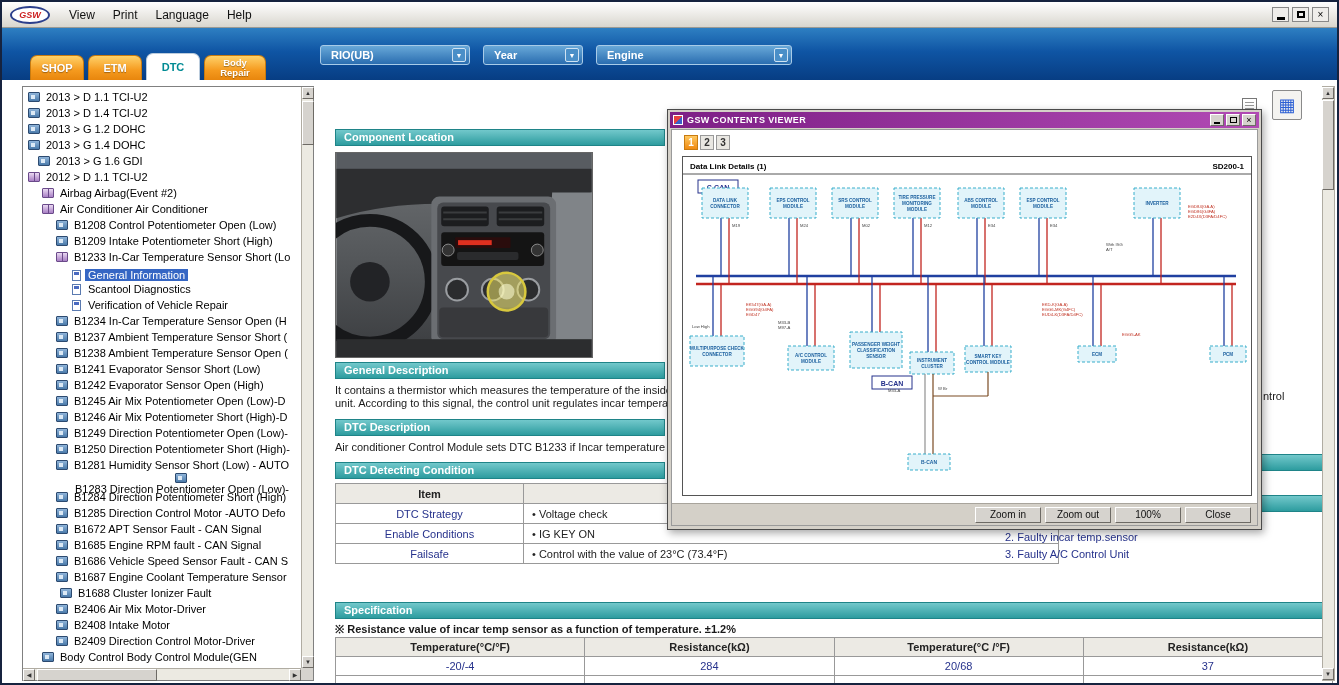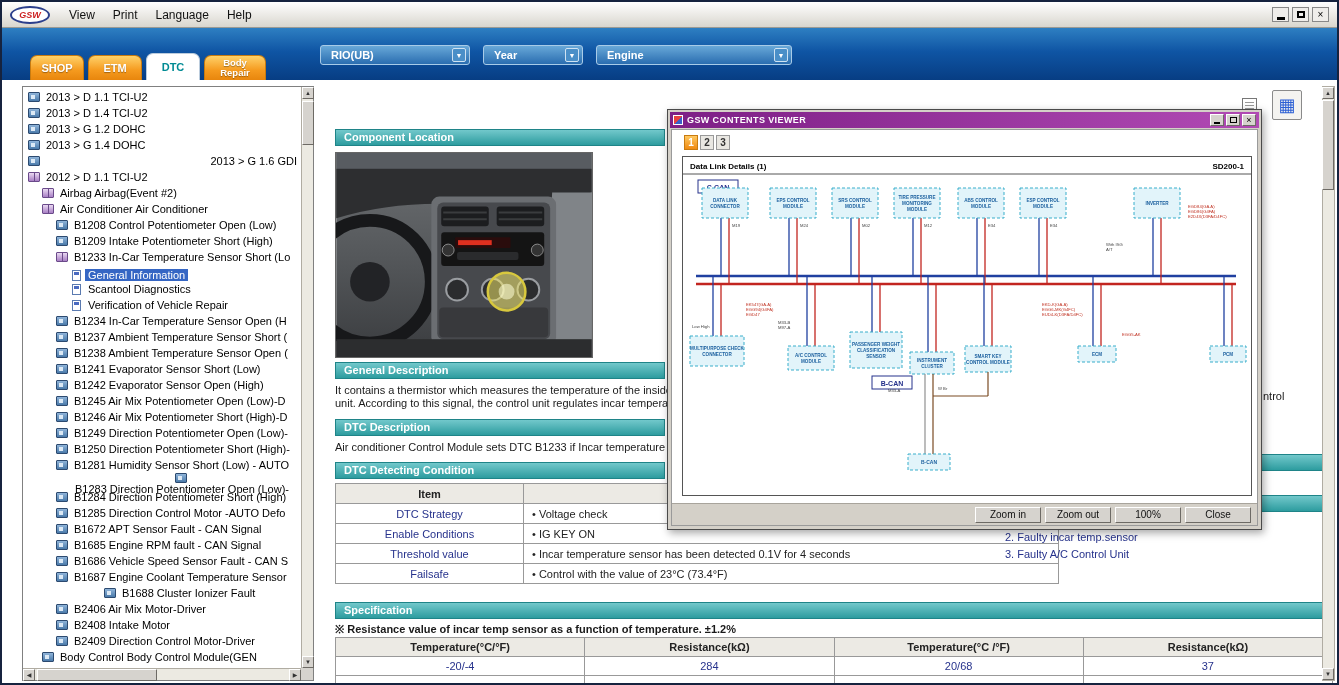--- a/index.html
+++ b/index.html
@@ -154,21 +154,21 @@
             <span class="tlabel">2013 &gt; D 1.4 TCI-U2</span>
           </div>
           <div class="tree-row" style="padding-left: 4px;">
             <span class="ticon book"></span>
             <span class="tlabel">2013 &gt; G 1.2 DOHC</span>
           </div>
           <div class="tree-row" style="padding-left: 4px;">
             <span class="ticon book"></span>
             <span class="tlabel">2013 &gt; G 1.4 DOHC</span>
           </div>
-          <div class="tree-row" style="padding-left: 4px; justify-content: space-between;">
+          <div class="tree-row" style="padding-left: 14px;">
             <span class="ticon book"></span>
             <span class="tlabel">2013 &gt; G 1.6 GDI</span>
           </div>
           <div class="tree-row" style="padding-left: 4px;">
             <span class="ticon book-open"></span>
             <span class="tlabel">2012 &gt; D 1.1 TCI-U2</span>
           </div>
           <div class="tree-row" style="padding-left: 18px;">
             <span class="ticon book-open"></span>
             <span class="tlabel">Airbag Airbag(Event #2)</span>
@@ -262,21 +262,21 @@
             <span class="tlabel">B1685 Engine RPM fault - CAN Signal</span>
           </div>
           <div class="tree-row" style="padding-left: 32px;">
             <span class="ticon book"></span>
             <span class="tlabel">B1686 Vehicle Speed Sensor Fault - CAN S</span>
           </div>
           <div class="tree-row" style="padding-left: 32px;">
             <span class="ticon book"></span>
             <span class="tlabel">B1687 Engine Coolant Temperature Sensor</span>
           </div>
-          <div class="tree-row" style="padding-left: 36px; margin-left: 44px;">
+          <div class="tree-row" style="padding-left: 36px;">
             <span class="ticon book"></span>
             <span class="tlabel">B1688 Cluster Ionizer Fault</span>
           </div>
           <div class="tree-row" style="padding-left: 32px;">
             <span class="ticon book"></span>
             <span class="tlabel">B2406 Air Mix Motor-Driver</span>
           </div>
           <div class="tree-row" style="padding-left: 32px;">
             <span class="ticon book"></span>
             <span class="tlabel">B2408 Intake Motor</span>
@@ -365,24 +365,20 @@
             <div class="dtc-cell c1">Item</div>
             <div class="dtc-cell c2"></div>
           </div>
           <div class="dtc-row">
             <div class="dtc-cell c1">DTC Strategy</div>
             <div class="dtc-cell c2">• Voltage check</div>
           </div>
           <div class="dtc-row">
             <div class="dtc-cell c1">Enable Conditions</div>
             <div class="dtc-cell c2">• IG KEY ON</div>
-          </div>
-          <div class="dtc-row">
-            <div class="dtc-cell c1">Threshold value</div>
-            <div class="dtc-cell c2">• Incar temperature sensor has been detected 0.1V for 4 seconds</div>
           </div>
           <div class="dtc-row">
             <div class="dtc-cell c1">Failsafe</div>
             <div class="dtc-cell c2">• Control with the value of 23°C (73.4°F)</div>
           </div>
         </div>
 
       <div class="teal-bar" style="left:13px;top:516px;width:998px;">Specification</div>
       <div class="body-text" style="left:13px;top:535px;font-weight:bold;">※ Resistance value of incar temp sensor as a function of temperature. ±1.2%</div>
       <div class="spec-table">

